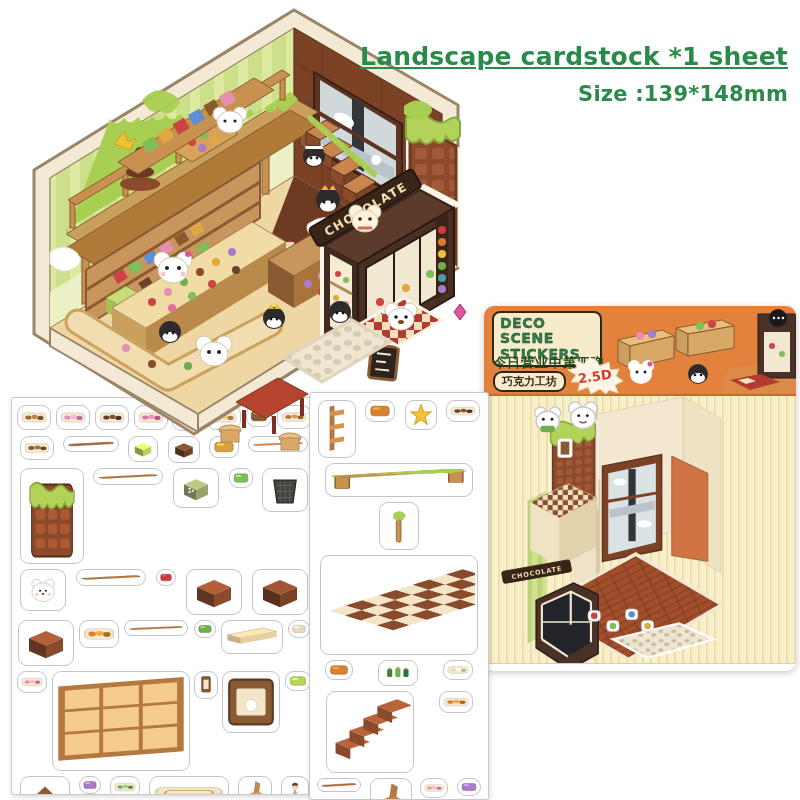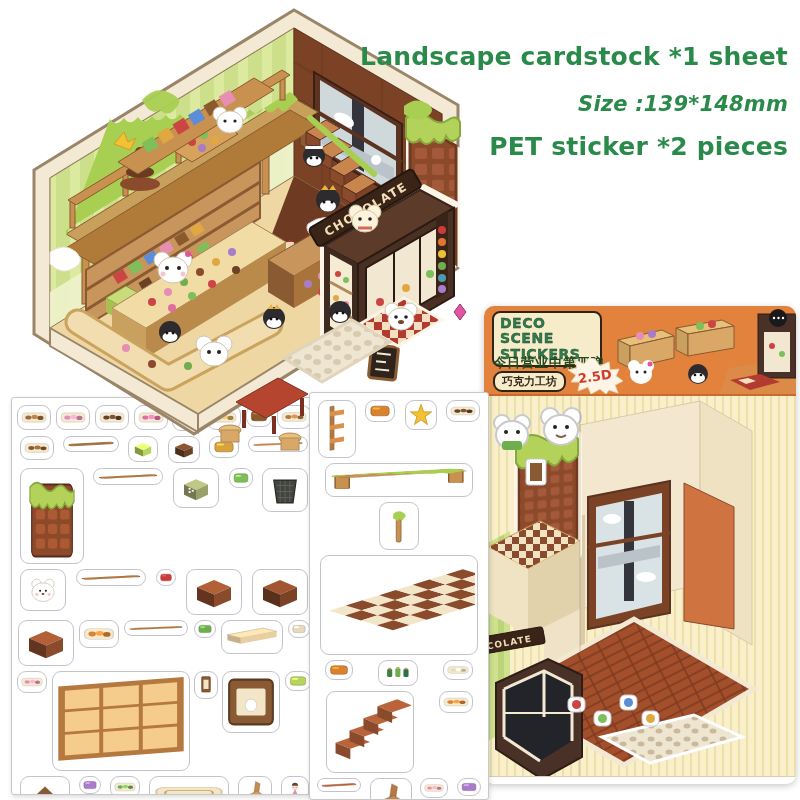--- a/index.html
+++ b/index.html
@@ -2,41 +2,41 @@
 <html><head>
 <meta charset="utf-8">
 <style>
   html,body{margin:0;padding:0;}
   body{width:800px;height:800px;background:#ffffff;font-family:"DejaVu Sans",sans-serif;position:relative;overflow:hidden;}
   .canvas{position:absolute;inset:0;}
 
   
   .info{position:absolute;top:42px;right:12px;text-align:right;z-index:6;color:#2a8a4a;}
   .info .big{font-size:25px;font-weight:bold;letter-spacing:.2px;}
-  .info .small{font-size:21px;font-weight:bold;letter-spacing:.2px;font-style:italic;}
-  .info .l1{margin-bottom:21px;}
+  .info .small{font-size:21px;font-weight:bold;letter-spacing:.2px;}
+  .info .l1{margin-bottom:11px;text-decoration:underline;}
   .info .l2{margin-bottom:16px;}
   .info .l3{margin-bottom:17px;}
 
   
   .sheet{position:absolute;background:#fff;border:1px solid #c9c9cc;box-shadow:1px 2px 5px rgba(0,0,0,.15);
          display:flex;flex-wrap:wrap;gap:5px 4px;align-content:flex-start;justify-content:space-around;
          padding:7px 5px;z-index:2;border-radius:3px;box-sizing:border-box;overflow:hidden;}
   #sheet1{left:11px;top:397px;width:306px;height:398px;}
   #sheet2{left:309px;top:392px;width:180px;height:408px;}
   .sticker{background:#fff;border:1.5px solid #c3c3cb;border-radius:9px;padding:2px;box-sizing:border-box;
            flex:0 0 auto;display:flex;align-items:center;justify-content:center;}
   .sticker svg{width:100%;height:100%;display:block;}
 
   
   .scene{position:absolute;left:22px;top:2px;width:450px;height:462px;z-index:3;}
   .scene svg{width:100%;height:100%;display:block;}
 
   
-  .package{position:absolute;left:484px;top:306px;width:312px;height:478px;z-index:1;border-radius:10px;
+  .package{position:absolute;left:484px;top:306px;width:312px;height:365px;z-index:1;border-radius:10px;
            box-shadow:0 2px 7px rgba(0,0,0,.22);overflow:hidden;
            background:repeating-linear-gradient(90deg,#f9f0cb 0 6px,#ece0a8 6px 8px);}
   .pkg-header{position:absolute;top:0;left:0;right:0;height:88px;background:#e2823c;border-bottom:2px solid #c96a2e;}
   .badge{position:absolute;left:8px;top:5px;width:110px;padding:3px 6px;background:#f6ecca;border:2px solid #2e2418;
          border-radius:8px;color:#2f7d4b;font-weight:800;font-size:14px;line-height:1.1;letter-spacing:.5px;
          -webkit-text-stroke:.4px #1f4430;box-sizing:border-box;}
   .cn{position:absolute;left:9px;top:48px;font-size:13px;font-weight:800;color:#26481f;letter-spacing:1px;}
   .pill{position:absolute;left:9px;top:65px;font-size:11px;font-weight:800;color:#2e2418;background:#f6ecca;
         border:2px solid #2e2418;border-radius:9px;padding:1px 7px;}
   .burst{position:absolute;left:82px;top:52px;width:58px;height:36px;}
@@ -368,21 +368,20 @@
       <path d="M120,98 q14,-16 30,-6 q12,6 4,14 q-8,10 -16,2 q-10,6 -18,-10 z" fill="#a9cf52" opacity="0.95"></path>
       <path d="M28,250 q14,-10 26,0 q10,10 -2,16 q-12,8 -24,-4 z" fill="#ffffff" stroke="#e8e0d0"></path>
       <path d="M382,104 q12,-10 24,-2 q8,6 0,12 q-10,8 -24,-2 z" fill="#a9cf52"></path>
     </g>
   </svg>
   </div>
 
   <div class="info">
     <div class="big l1">Landscape cardstock *1 sheet</div>
     <div class="small l2">Size :139*148mm</div>
-    <div class="big l3">PET sticker *2 pieces</div>
   </div>
 
   <div class="sheet" id="sheet1">
       <div class="sticker" style="width: 34px; height: 25px;">
         <svg viewBox="0 0 100 100" preserveAspectRatio="none">
           <rect x="8" y="26" width="84" height="48" rx="15" fill="#f3ead6" stroke="#d8c9a8" stroke-width="3"></rect>
           <circle cx="30" cy="50" r="11" fill="#9a6a3a"></circle>
           <circle cx="52" cy="47" r="11" fill="rgb(193,133,73)"></circle>
           <circle cx="73" cy="52" r="11" fill="rgb(123,85,46)"></circle>
         </svg>

